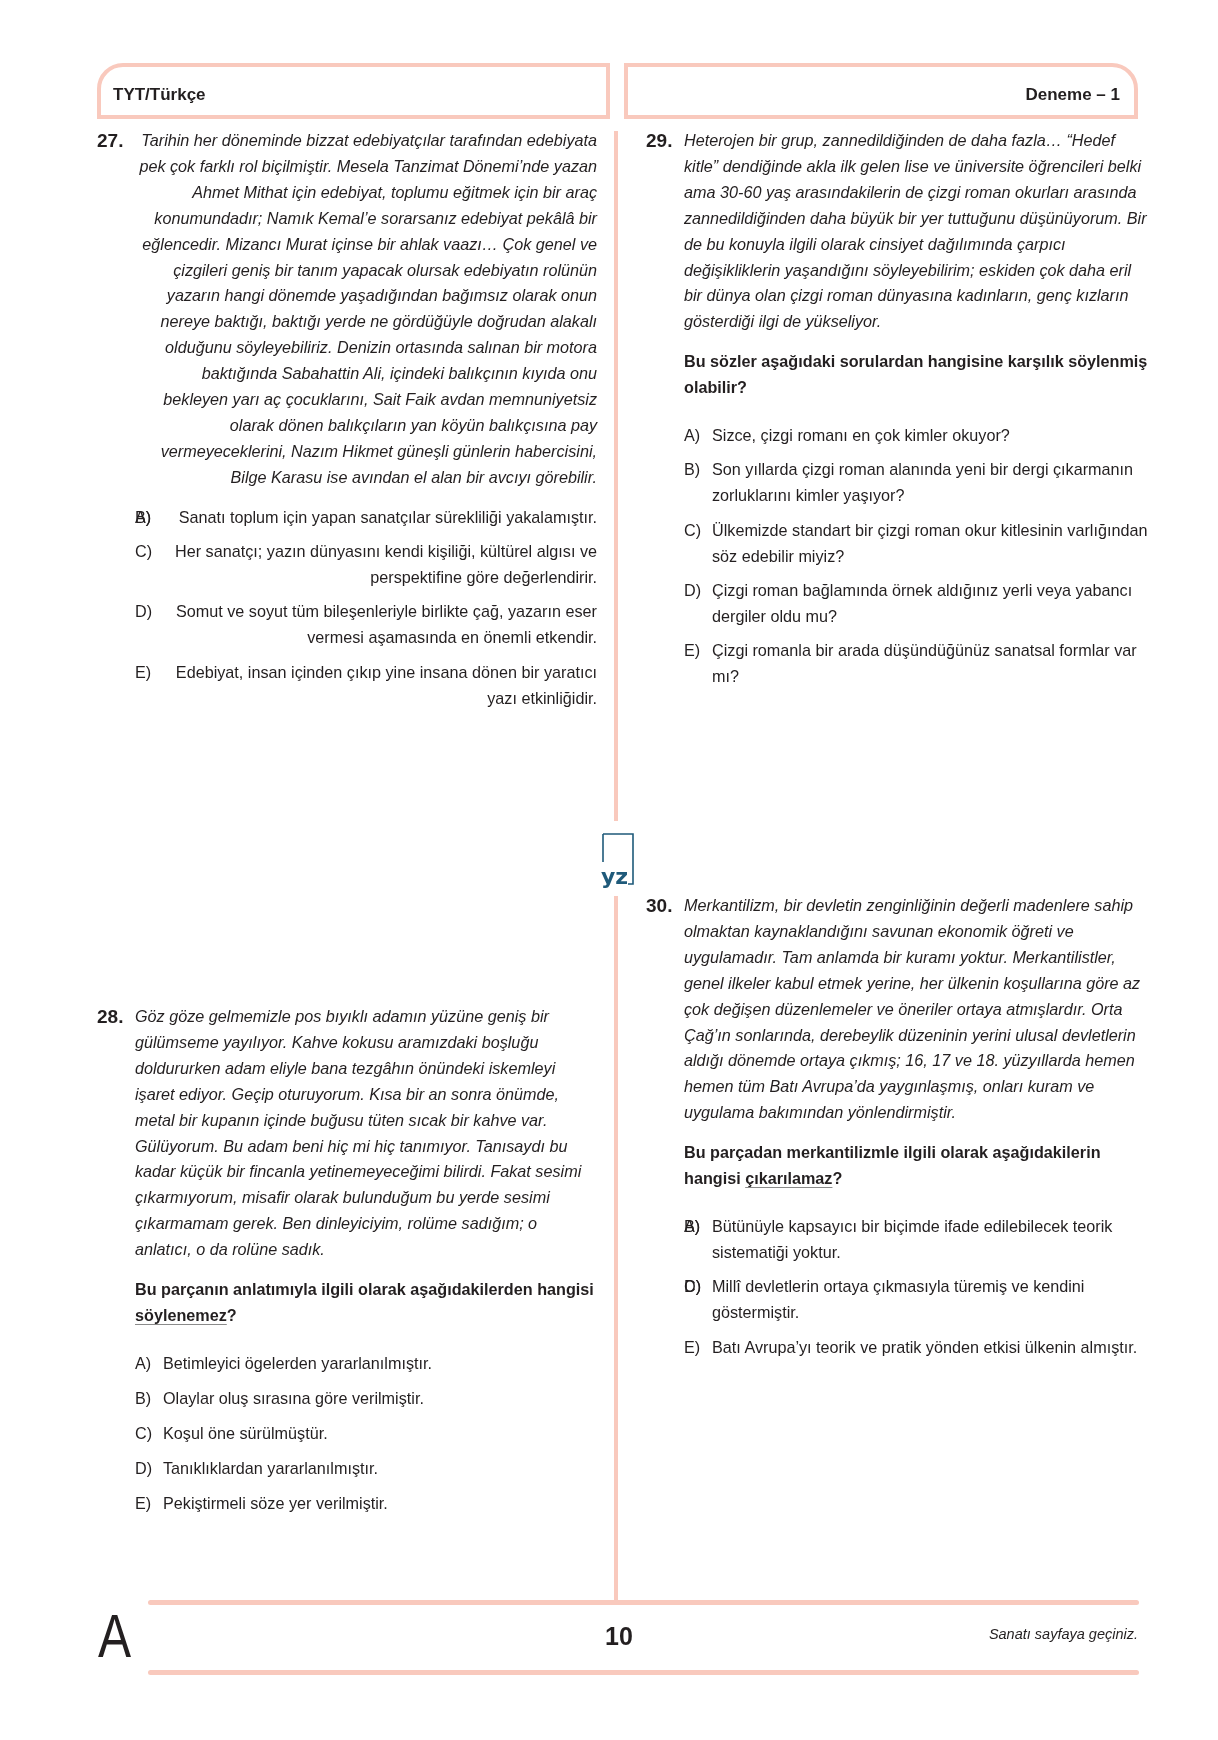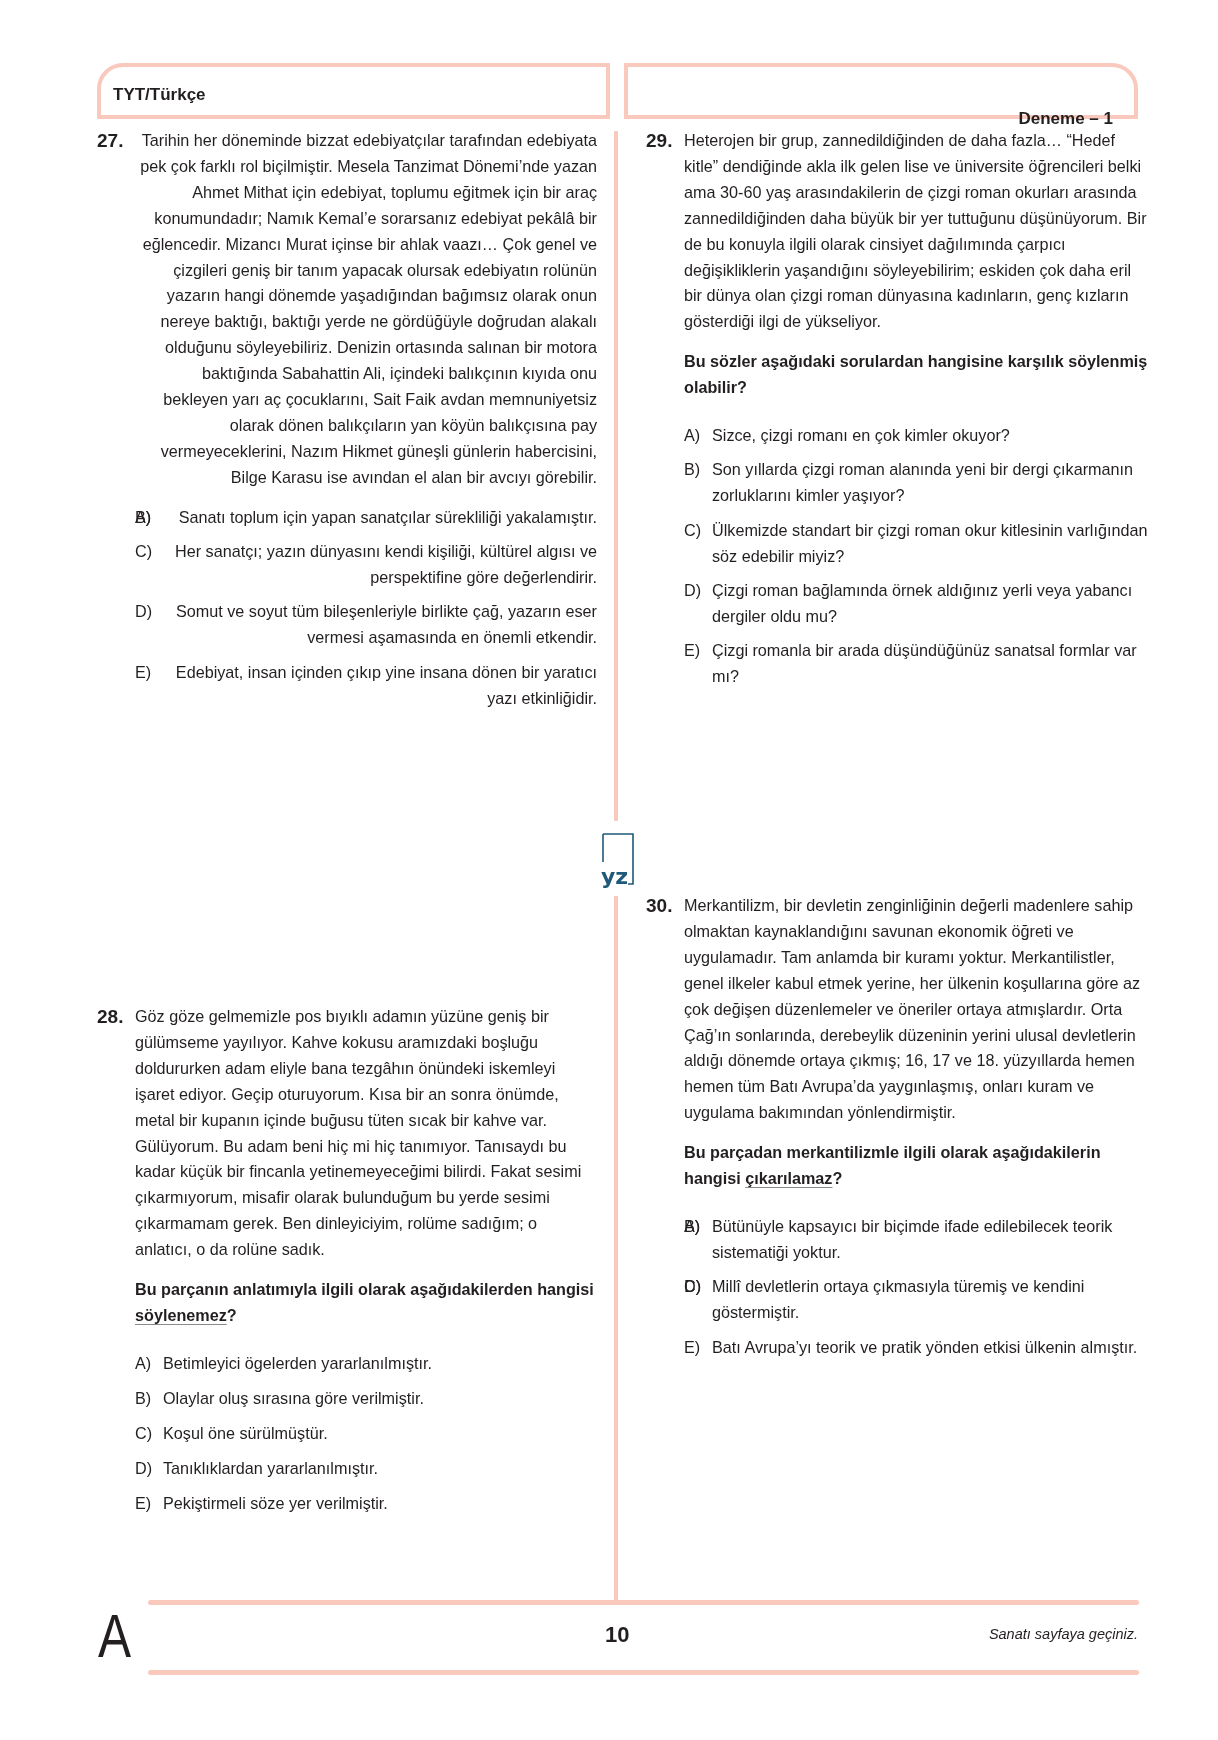--- a/index.html
+++ b/index.html
@@ -3,35 +3,35 @@
 <meta charset="utf-8">
 <style>
   html, body { margin: 0; padding: 0; background: #ffffff; }
   body { width: 1218px; height: 1740px; position: relative; overflow: hidden;
          font-family: "Liberation Sans", sans-serif; color: #231f20; }
   .hdr-box { position: absolute; top: 63px; height: 56px; border: 4px solid #f9c9bd; box-sizing: border-box; }
   .hdr-left { left: 97px; width: 513px; border-top-left-radius: 26px; }
   .hdr-right { left: 624px; width: 514px; border-top-right-radius: 26px; }
   .hdr-text { position: absolute; top: 18px; font-weight: bold; font-size: 17px; }
   .hdr-left .hdr-text { left: 12px; }
-  .hdr-right .hdr-text { right: 21px; margin-top: 24px; }
+  .hdr-right .hdr-text { right: 14px; }
   .vdiv { position: absolute; left: 614px; width: 4px; background: #f9c9bd; }
   .logo { position: absolute; left: 601px; top: 832px; width: 34px; height: 56px; }
   .q { position: absolute; font-size: 16.2px; line-height: 25.9px; }
   .qnum { position: absolute; left: 0; top: 0; font-weight: bold; font-size: 19px; }
   .qbody { margin-left: 38px; }
-  .stem { margin: 0 0 14px 0; }
+  .stem { margin: 0 0 14px 0; font-style: italic; }
   .prompt { font-weight: bold; margin: 0 0 22px 0; }
   .u { text-decoration: underline; text-decoration-color: #8a8a8a; text-underline-offset: 3px; }
   .opt { position: relative; padding-left: 28px; margin-bottom: 8.5px; }
   .opt .lbl { position: absolute; left: 0; top: 0; }
   .q28 .opt { margin-bottom: 9px; }
   .footline { position: absolute; left: 148px; width: 991px; height: 5px; border-radius: 3px; background: #f9c9bd; }
   .foot-A { position: absolute; left: 98px; top: 1605px; font-size: 62px; line-height: 62px; font-weight: normal; transform: scaleX(0.8); transform-origin: left; }
-  .foot-page { position: absolute; left: 605px; top: 1622px; font-weight: bold; font-size: 22px; }
+  .foot-page { position: absolute; left: 605px; top: 1622px; font-weight: bold; font-size: 25px; }
   .foot-next { position: absolute; right: 80px; top: 1626px; font-style: italic; font-size: 14.5px; }
 </style>
 </head>
 <body>
 
 <div class="hdr-box hdr-left">
   <span class="hdr-text">TYT/Türkçe</span>
 </div>
 <div class="hdr-box hdr-right">
   <span class="hdr-text">Deneme – 1</span>

